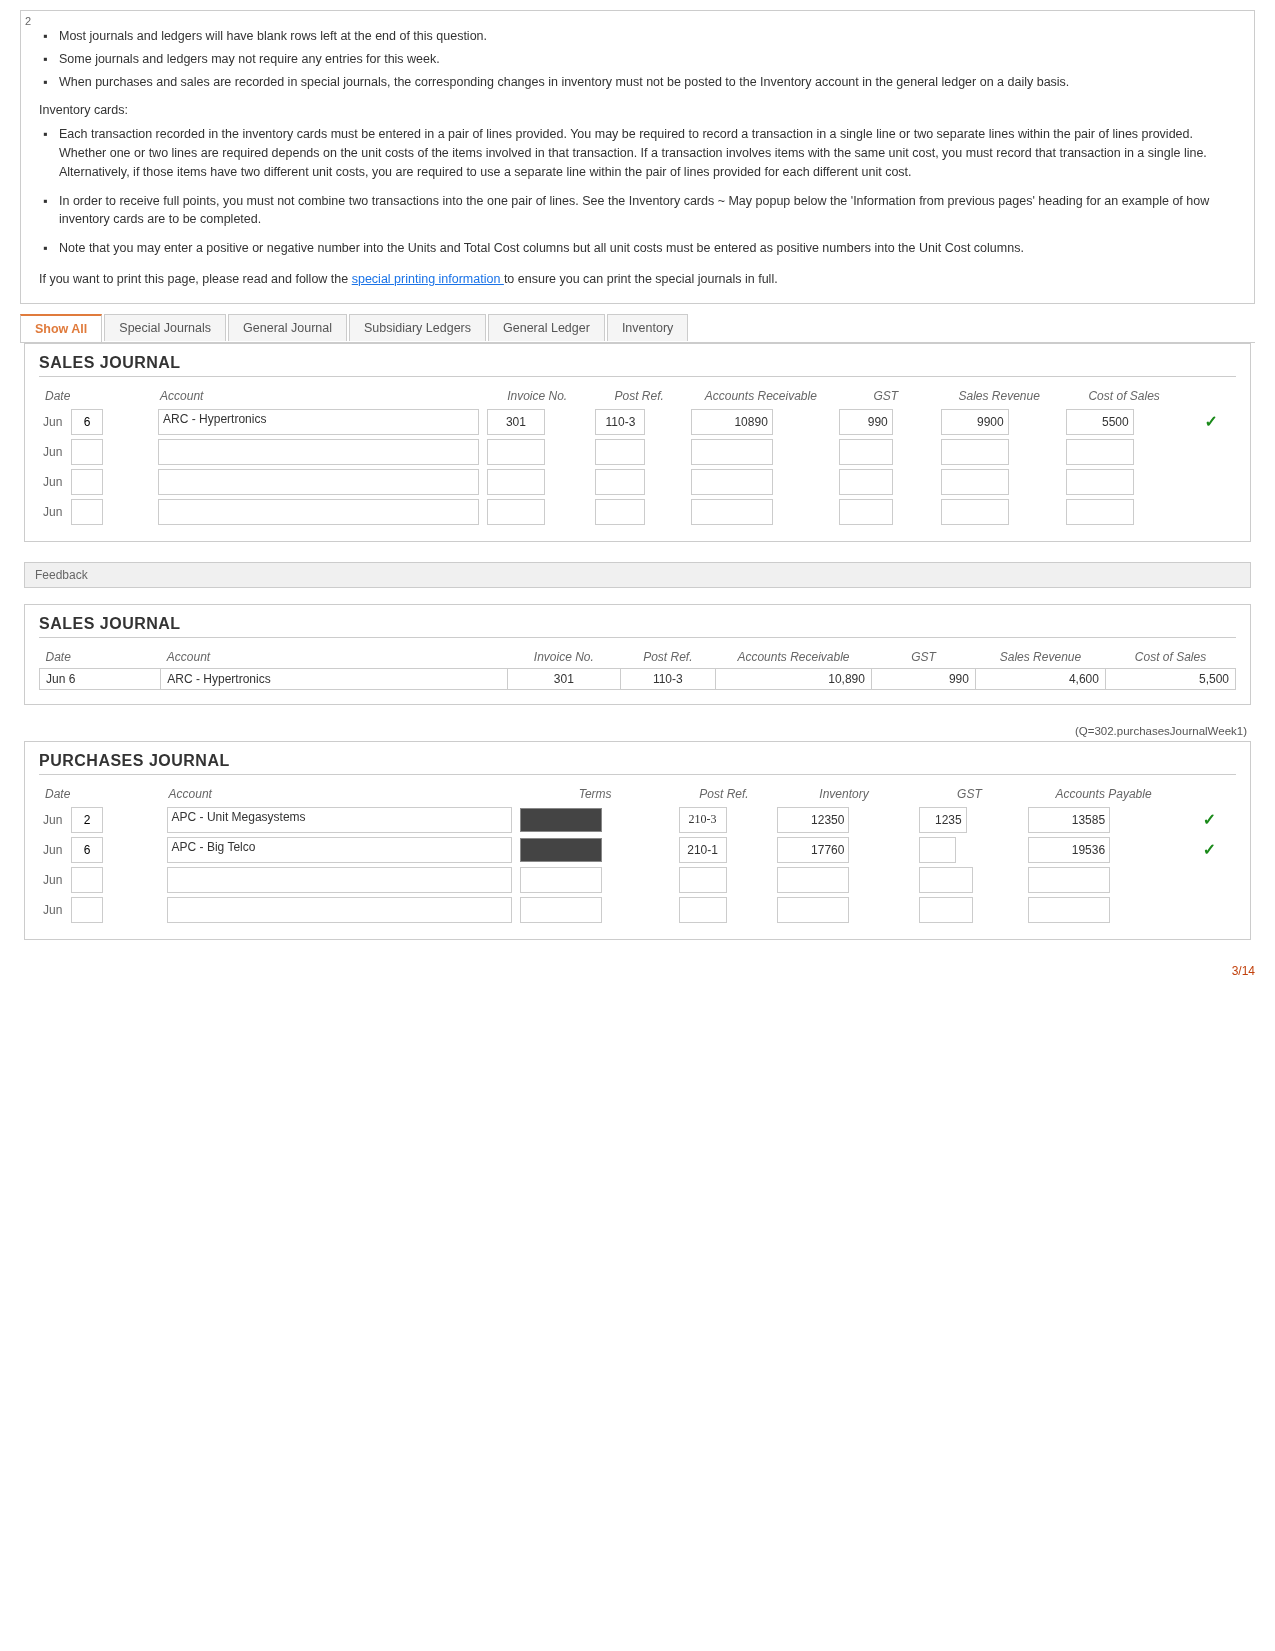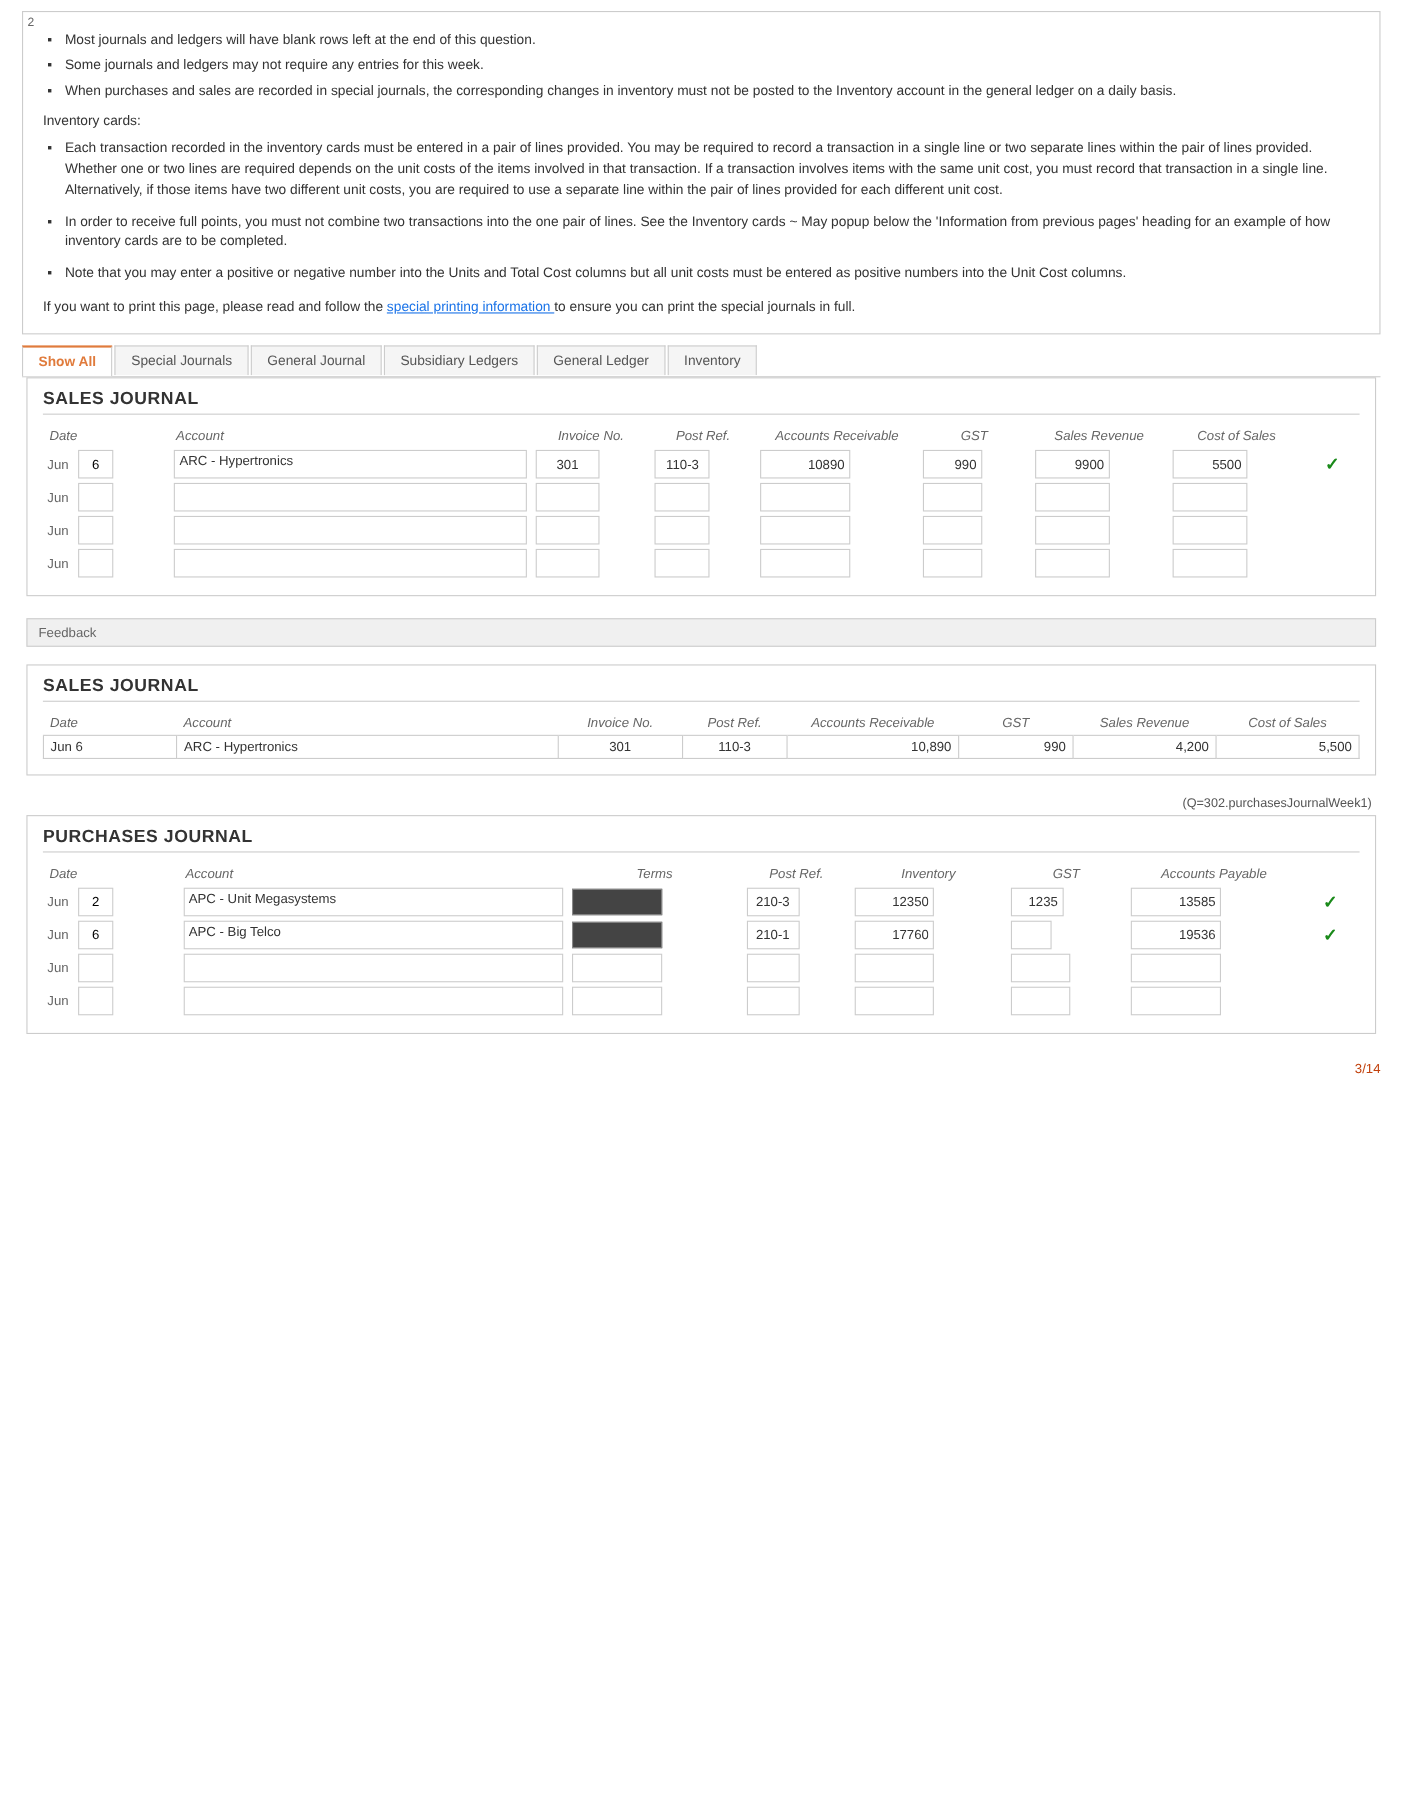--- a/index.html
+++ b/index.html
@@ -428,21 +428,21 @@
           </tr>
         </thead>
         <tbody id="sales-answer-body">
         <tr>
     <td>Jun 6</td>
     <td>ARC - Hypertronics</td>
     <td style="text-align:center;">301</td>
     <td style="text-align:center;">110-3</td>
     <td style="text-align:right;">10,890</td>
     <td style="text-align:right;">990</td>
-    <td style="text-align:right;">4,200</td>
+    <td style="text-align:right;">4,600</td>
     <td style="text-align:right;">5,500</td>
   </tr>
           </tbody>
       </table>
     </div>
 
     <div class="journal-ref">(Q=302.purchasesJournalWeek1)</div>
 
     <div class="journal-section">
       <div class="journal-title">PURCHASES JOURNAL</div>
@@ -467,21 +467,21 @@
         <input class="date-day" type="text" value="2" style="">
       </div>
     </td>
     <td>
       <div class="cell-input filled" style="min-height:26px;padding:2px 4px;">APC - Unit Megasystems</div>
     </td>
     <td>
       <div class="terms-cell" style="width:82px;"></div>
     </td>
     <td>
-      <input class="cell-input filled" type="text" value="210-3" style="width: 48px; text-align: center;">
+      <input class="cell-input filled" type="text" value="210-3" style="width: 48px; text-align: center; font-family: Liberation Serif, serif;">
     </td>
     <td>
       <input class="cell-input filled" type="text" value="12350" style="width: 72px; text-align: right;">
     </td>
     <td>
       <input class="cell-input filled" type="text" value="1235" style="width: 48px; text-align: right;">
     </td>
     <td>
       <input class="cell-input filled" type="text" value="13585" style="width: 82px; text-align: right;">
     </td>

